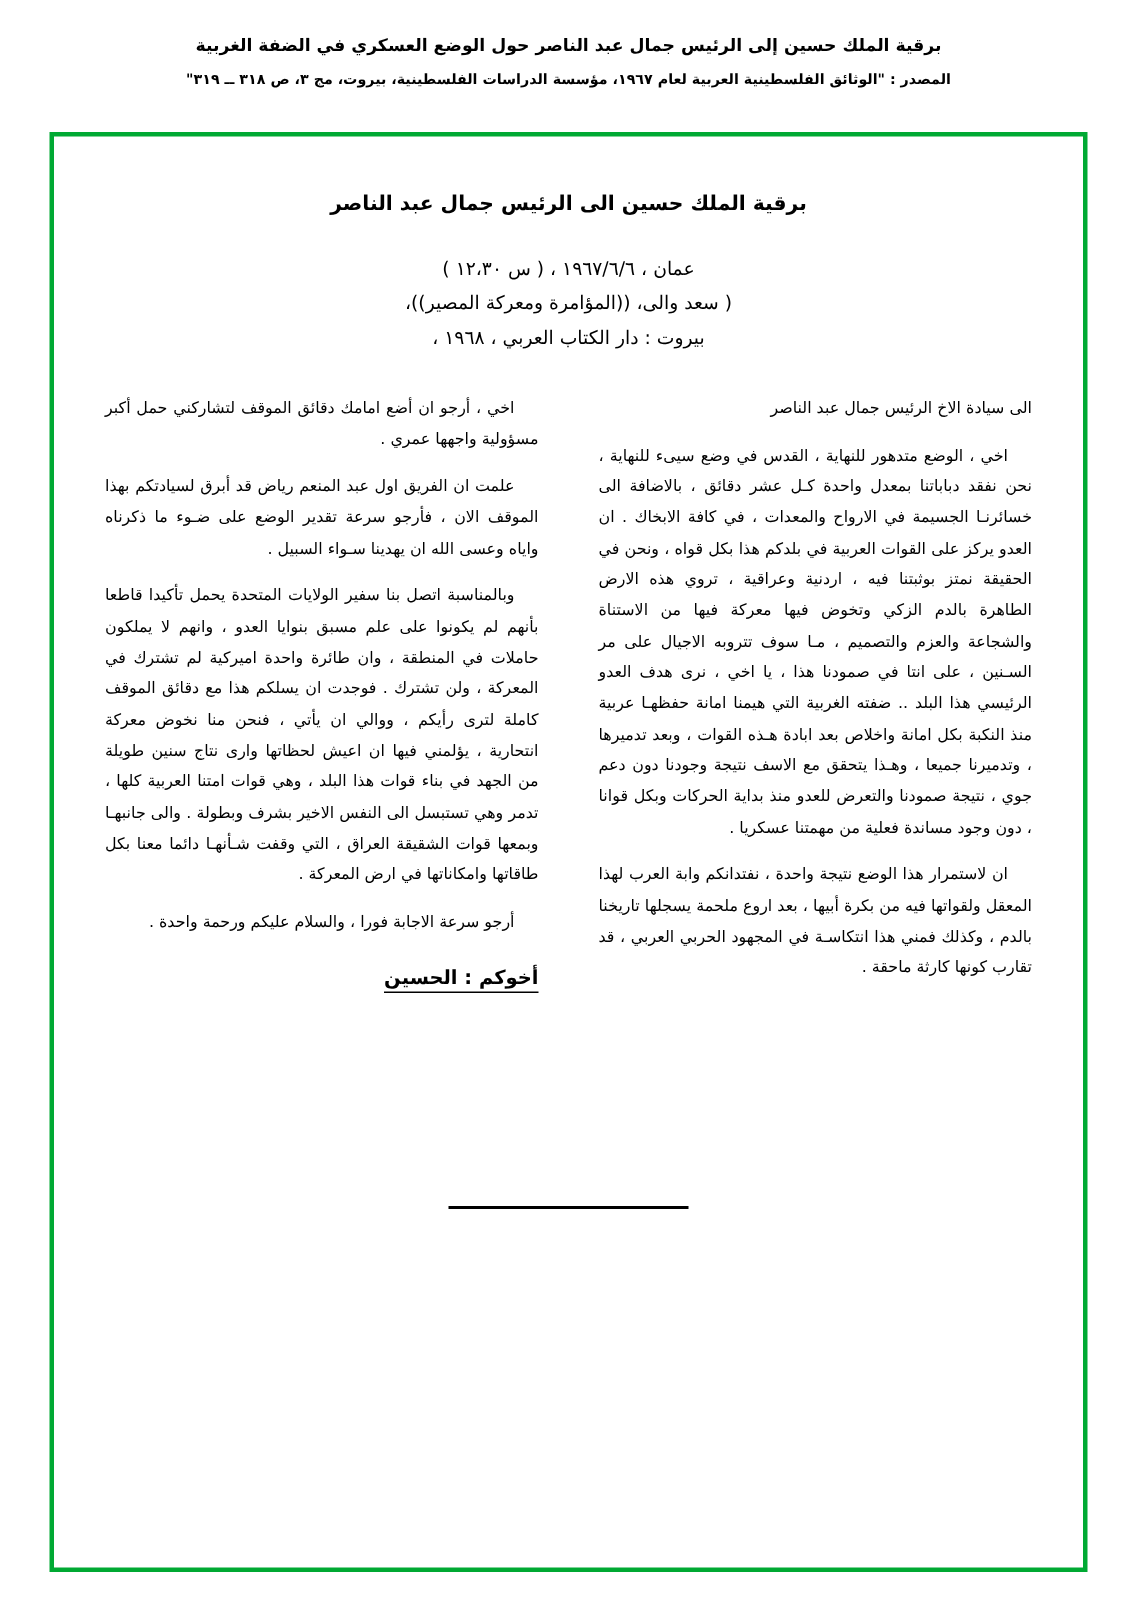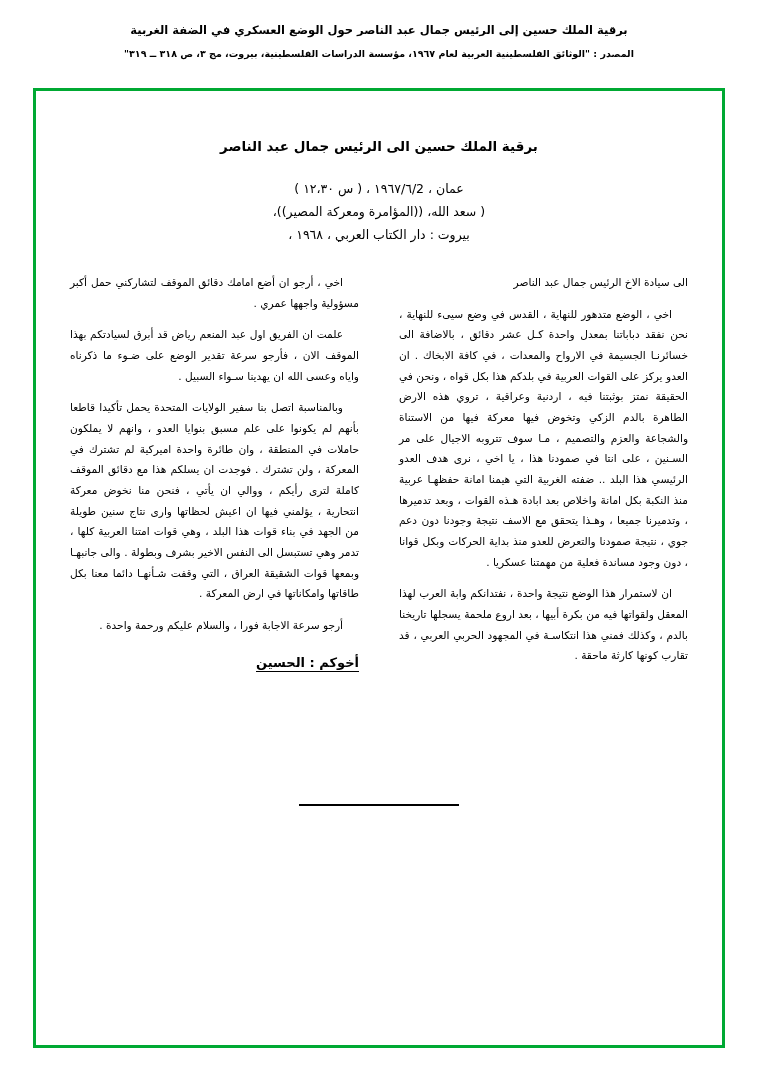--- a/index.html
+++ b/index.html
@@ -49,21 +49,21 @@
     top: 88px;
     width: 692px;
     height: 960px;
     border: 3px solid #00a933;
     box-sizing: border-box;
     background: #ffffff;
   }
   .frame-inner {
     position: absolute;
     inset: 0;
-    padding: 36px 34px 0 34px;
+    padding: 26px 34px 0 34px;
     box-sizing: border-box;
   }
 
   
   .doc-title {
     text-align: center;
     font-size: 13.5px;
     font-weight: bold;
     line-height: 1.75;
     margin-top: 8px;
@@ -135,22 +135,22 @@
   </div>
 
   <div class="frame">
     <div class="frame-inner">
 
       <div class="doc-title">
         <div>برقية الملك حسين الى الرئيس جمال عبد الناصر</div>
       </div>
 
       <div class="doc-meta">
-        <span class="ln">عمان ، ١٩٦٧/٦/2 ، ( س ١٢،٣٠ )</span>
-        <span class="ln">( سعد الله، ((المؤامرة ومعركة المصير))،</span>
+        <span class="ln">عمان ، ١٩٦٧/٦/٦ ، ( س ١٢،٣٠ )</span>
+        <span class="ln">( سعد والى، ((المؤامرة ومعركة المصير))،</span>
         <span class="ln">بيروت : دار الكتاب العربي ، ١٩٦٨ ،</span>
       </div>
 
       <div class="columns">
 
         <div class="col">
           <p class="head">الى سيادة الاخ الرئيس جمال عبد الناصر</p>
           <p>اخي ، الوضع متدهور للنهاية ، القدس في وضع سيىء للنهاية ، نحن نفقد دباباتنا بمعدل واحدة كـل عشر دقائق ، بالاضافة الى خسائرنـا الجسيمة في الارواح والمعدات ، في كافة الابخاك . ان العدو يركز على القوات العربية في بلدكم هذا بكل قواه ، ونحن في الحقيقة نمتز بوثبتنا فيه ، اردنية وعراقية ، تروي هذه الارض الطاهرة بالدم الزكي وتخوض فيها معركة فيها من الاستناة والشجاعة والعزم والتصميم ، مـا سوف تتروبه الاجيال على مر السـنين ، على انتا في صمودنا هذا ، يا اخي ، نرى هدف العدو الرئيسي هذا البلد .. ضفته الغربية التي هيمنا امانة حفظهـا عربية منذ النكبة بكل امانة واخلاص بعد ابادة هـذه القوات ، وبعد تدميرها ، وتدميرنا جميعا ، وهـذا يتحقق مع الاسف نتيجة وجودنا دون دعم جوي ، نتيجة صمودنا والتعرض للعدو منذ بداية الحركات وبكل قوانا ، دون وجود مساندة فعلية من مهمتنا عسكريا .</p>
           <p>ان لاستمرار هذا الوضع نتيجة واحدة ، نفتدانكم وابة العرب لهذا المعقل ولقواتها فيه من بكرة أبيها ، بعد اروع ملحمة يسجلها تاريخنا بالدم ، وكذلك فمني هذا انتكاسـة في المجهود الحربي العربي ، قد تقارب كونها كارثة ماحقة .</p>
         </div>

